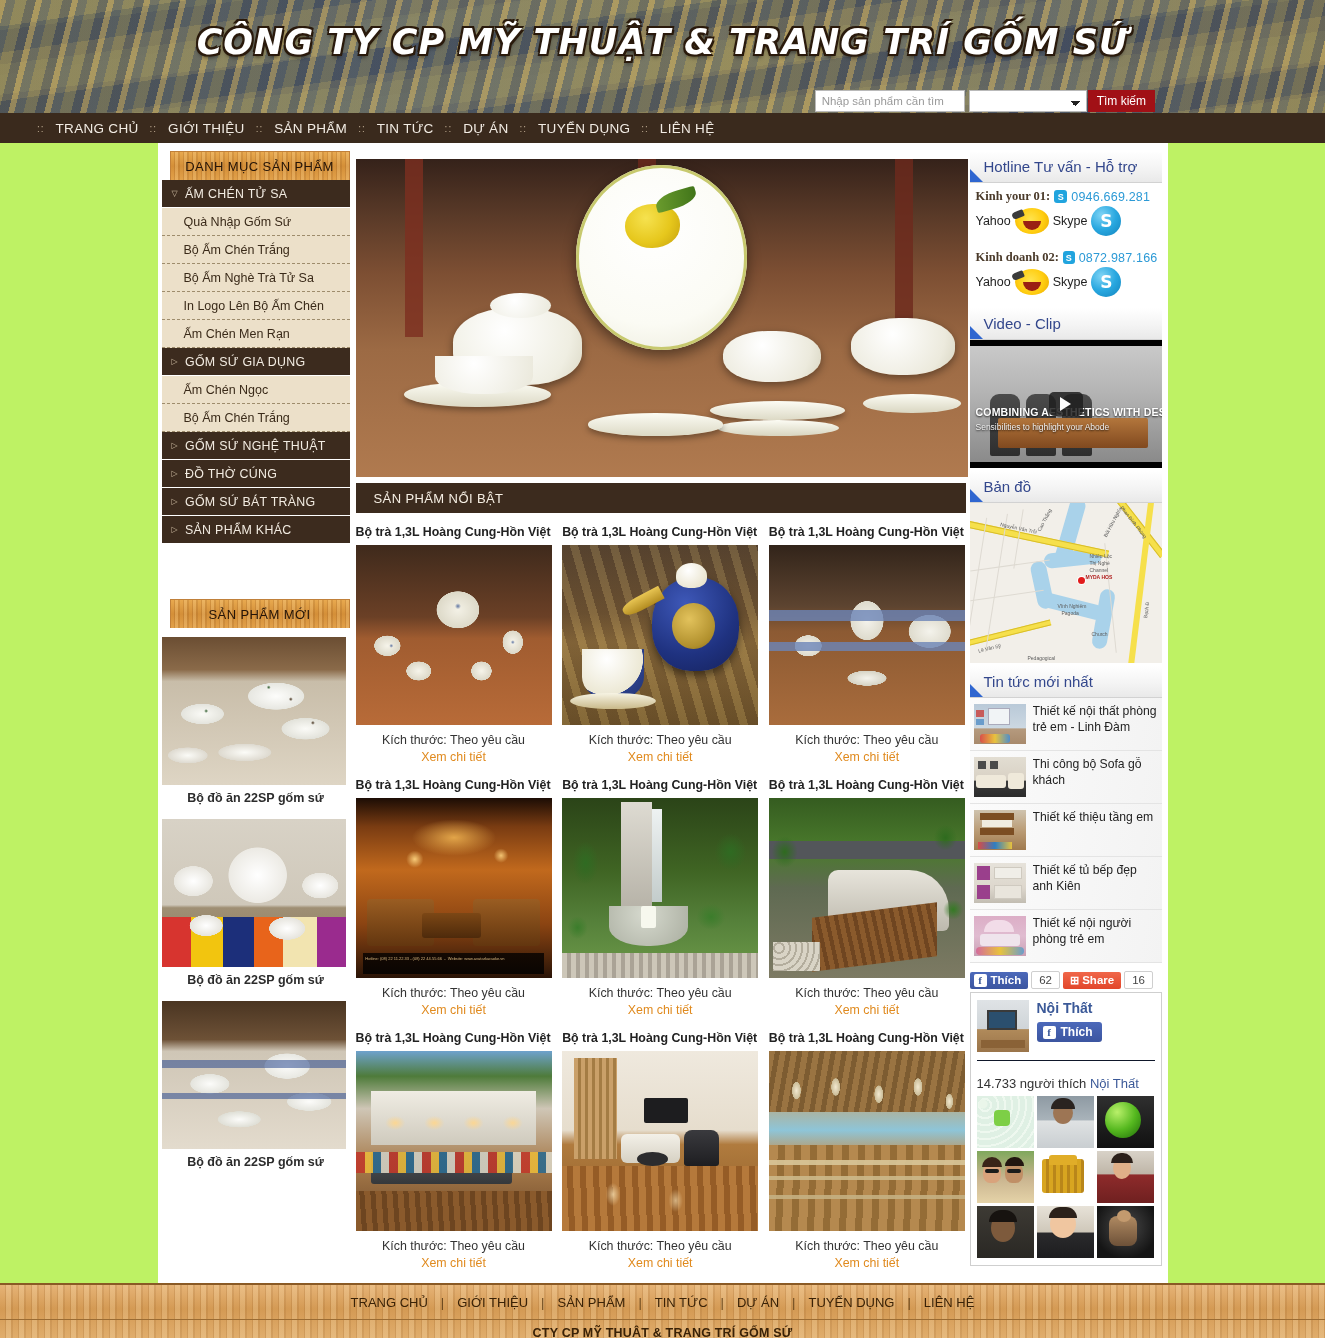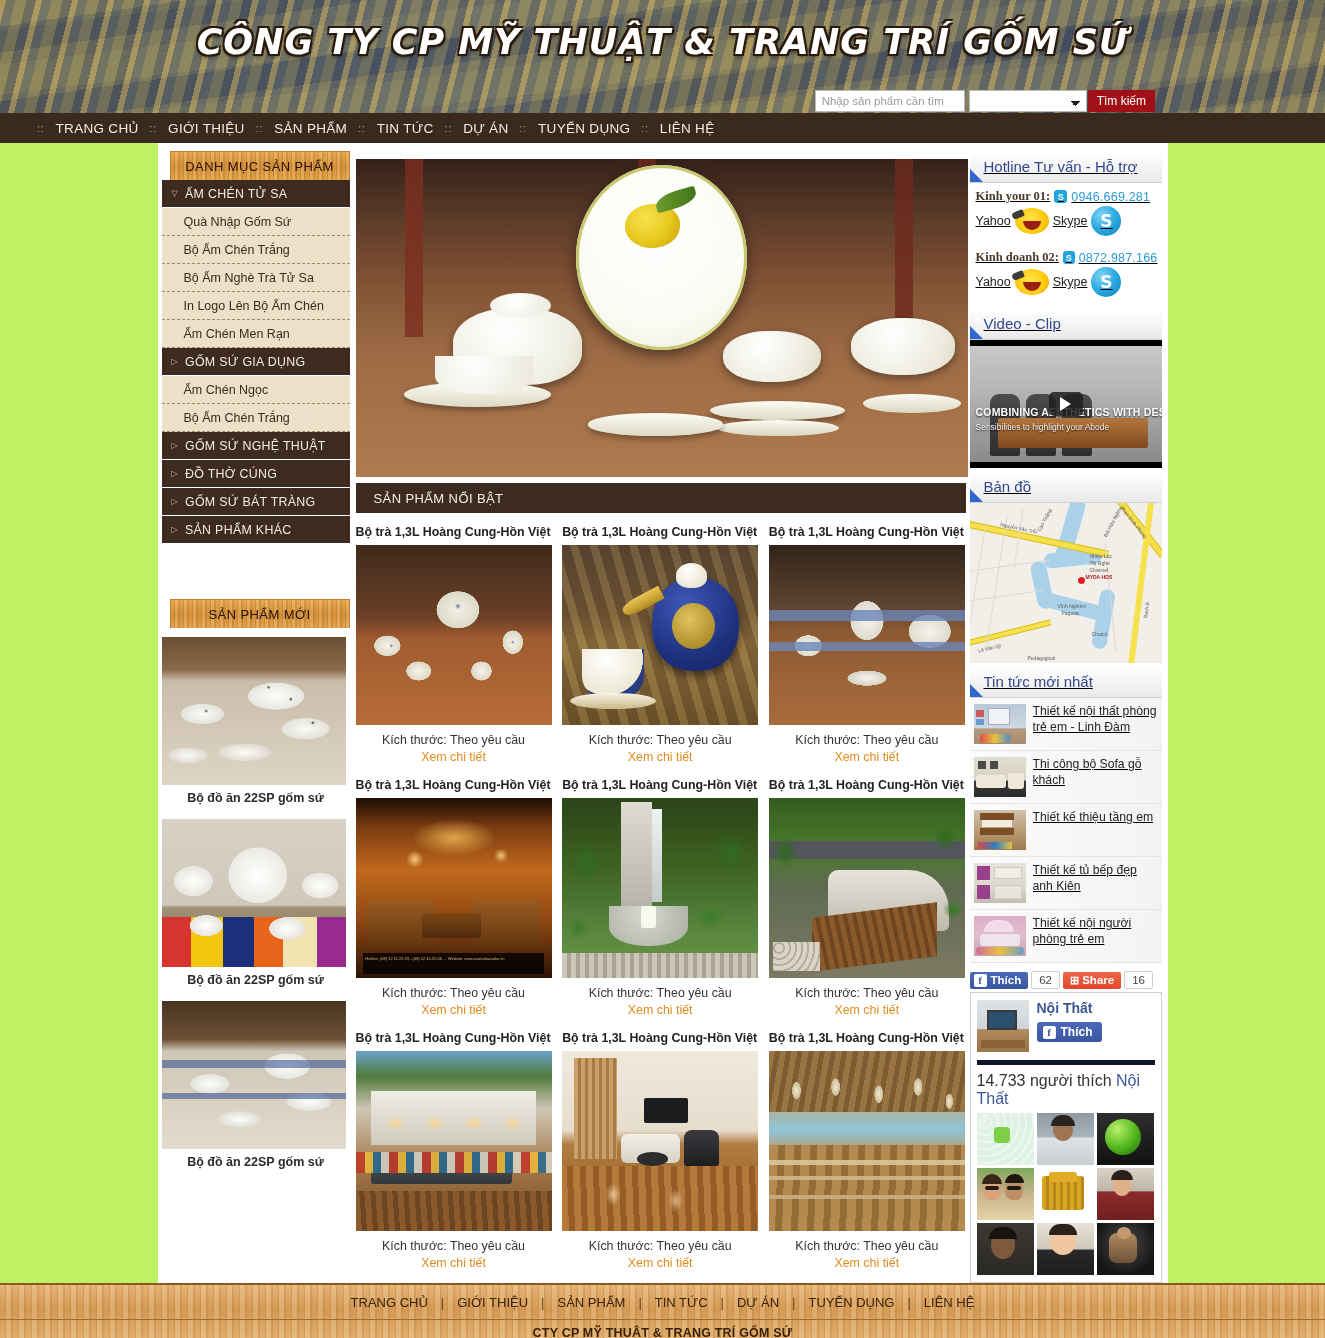--- a/index.html
+++ b/index.html
@@ -263,21 +263,21 @@
     font-size: 12.4px;
     color: #e08a1e;
     text-decoration: none;
     padding: 3px 0 14px;
     cursor: pointer;
   }
 
   
   .col-right { width: 196px; flex: 0 0 196px; padding-right: 4px; }
 
-  .rpanel { margin-bottom: 3px; text-decoration: underline; }
+  .rpanel { margin-bottom: 3px; }
   .rpanel-head {
     position: relative;
     height: 32px;
     display: flex; align-items: center;
     padding-left: 14px;
     font-size: 15px;
     color: #33478c;
     background: linear-gradient(180deg,#ffffff 0%, #f4f4f4 55%, #e9e9e9 100%);
     border-bottom: 1px solid #d2d2d2;
   }
@@ -484,23 +484,23 @@
     font-size: 14px; color: #3b5998; font-weight: bold;
     margin-bottom: 6px;
   }
   .fb-like-btn-sm {
     display: inline-flex; align-items: center; gap: 5px;
     background: linear-gradient(180deg,#4c69ba,#3b55a0);
     color: #fff; font-size: 12px; font-weight: bold;
     padding: 3px 9px 3px 6px; border-radius: 3px; cursor: pointer;
   }
   .fb-likes-text {
-    font-size: 16px; color: #333;
-    border-top: 5px solid #0f172a;
-    margin-top: 8px; padding-top: 7px;
+    font-size: 13px; color: #333;
+    border-top: 1px solid #0f172a;
+    margin-top: 8px; padding-top: 15px;
   }
   .fb-likes-text b { color: #3b5998; font-weight: normal; }
   .fb-faces {
     display: grid; grid-template-columns: repeat(3, 1fr);
     gap: 3px; margin-top: 5px;
   }
   .fb-face { width: 100%; height: 52px; overflow: hidden; position: relative; }
 
   
   .footer {

